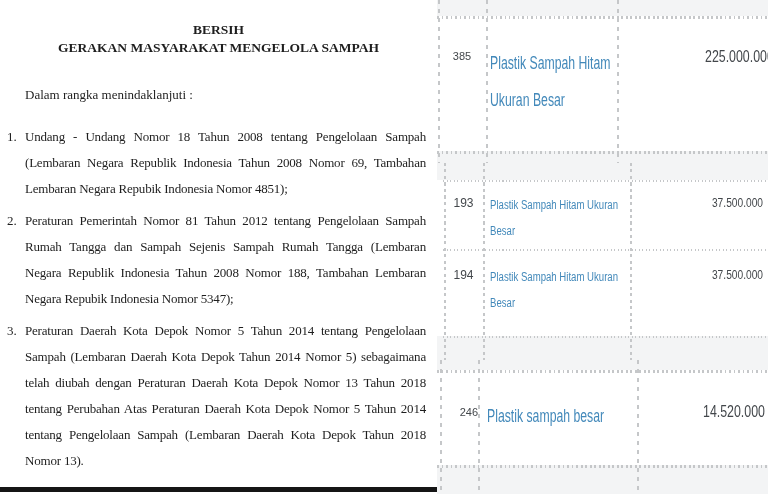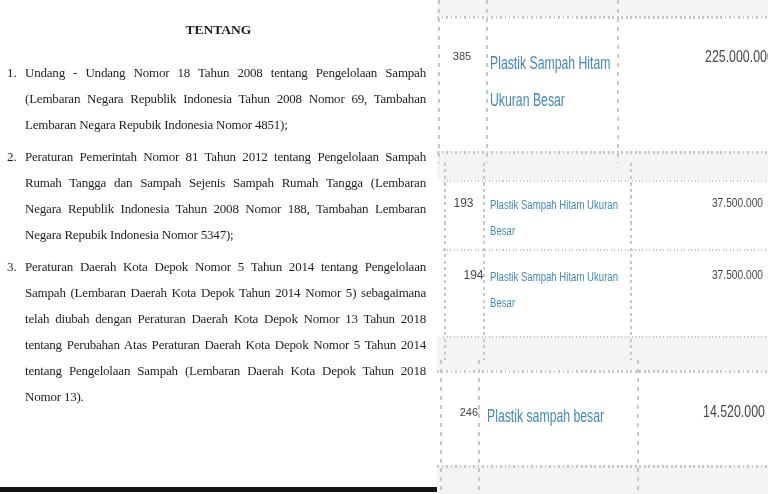--- a/index.html
+++ b/index.html
@@ -47,22 +47,24 @@
   .big.val{font-size:16.5px;transform:scaleX(0.75);transform-origin:left top;}
   .small.num{font-size:12px;}
   .small.link{font-size:12px;line-height:26px;width:162px;transform:scaleX(0.80);transform-origin:left top;}
   .small.val{font-size:12px;width:133px;text-align:right;transform:scaleX(0.85);transform-origin:right top;}
 </style>
 </head>
 <body>
 
 <div class="doc-panel">
   <div class="doc-title">
-    <div>TENTANG</div>
+    <div>BERSIH</div>
+    <div>GERAKAN MASYARAKAT MENGELOLA SAMPAH</div>
   </div>
+  <div class="doc-intro">Dalam rangka menindaklanjuti :</div>
   <div class="doc-list">
     <div class="li">
       <span class="num">1.</span>
       <span class="txt">Undang - Undang Nomor 18 Tahun 2008 tentang Pengelolaan Sampah (Lembaran Negara Republik Indonesia Tahun 2008 Nomor 69, Tambahan Lembaran Negara Repubik Indonesia Nomor 4851);</span>
     </div>
     <div class="li">
       <span class="num">2.</span>
       <span class="txt">Peraturan Pemerintah Nomor 81 Tahun 2012 tentang Pengelolaan Sampah Rumah Tangga dan Sampah Sejenis Sampah Rumah Tangga (Lembaran Negara Republik Indonesia Tahun 2008 Nomor 188, Tambahan Lembaran Negara Repubik Indonesia Nomor 5347);</span>
     </div>
     <div class="li">
@@ -108,21 +110,21 @@
     <div class="cell val big" style="left:268px;top:47px;">225.000.000</div>
   </div>
 
   <div>
     <div class="cell num small" style="left:7px;top:196px;width:39px;">193</div>
     <div class="cell link small" style="left:53px;top:192px;">Plastik Sampah Hitam Ukuran Besar</div>
     <div class="cell val small" style="left:193px;top:196px;">37.500.000</div>
   </div>
 
   <div>
-    <div class="cell num small" style="left:17px;top:268px;width:39px;">194</div>
+    <div class="cell num small" style="left:7px;top:268px;width:39px;">194</div>
     <div class="cell link small" style="left:53px;top:264px;">Plastik Sampah Hitam Ukuran Besar</div>
     <div class="cell val small" style="left:193px;top:268px;">37.500.000</div>
   </div>
 
   <div>
     <div class="cell num big" style="left:0;top:406px;width:41px;text-align:right;">246</div>
     <div class="cell link big" style="left:50px;top:398px;">Plastik sampah besar</div>
     <div class="cell val big" style="left:266px;top:402px;">14.520.000</div>
   </div>
 

